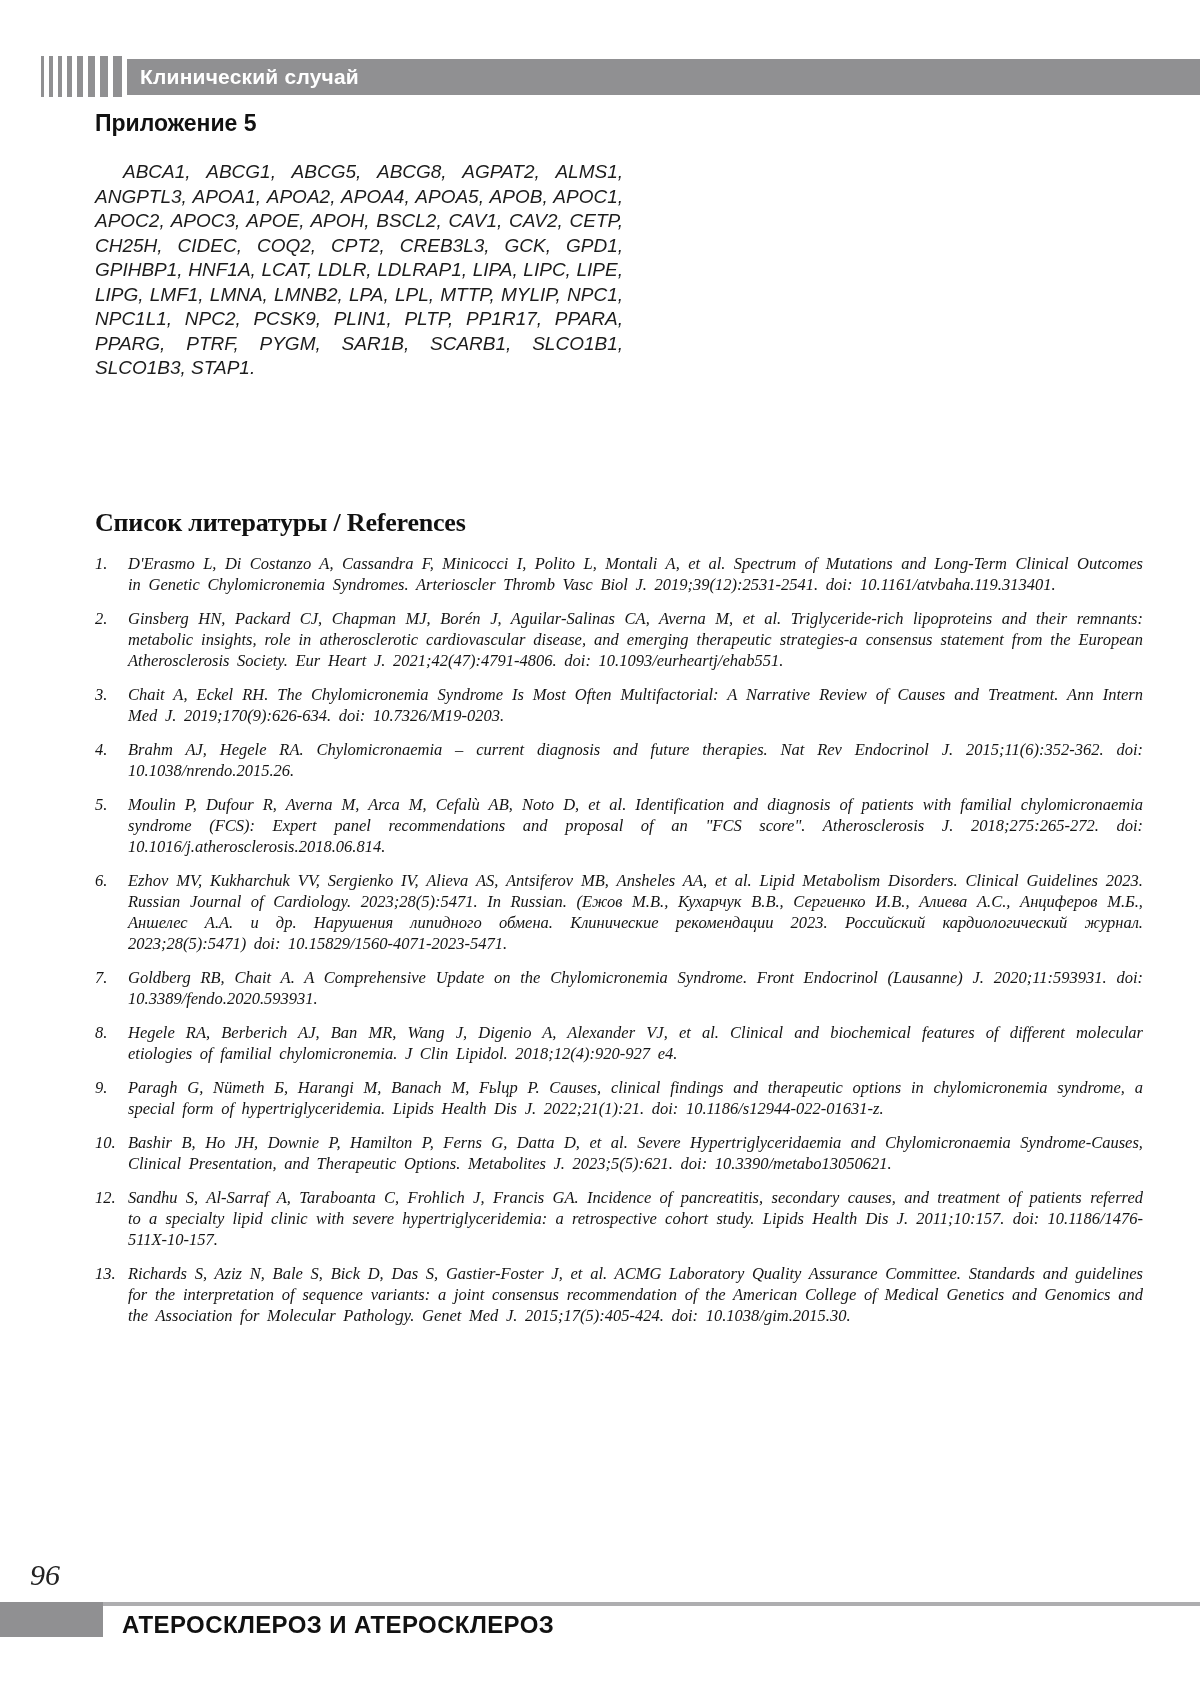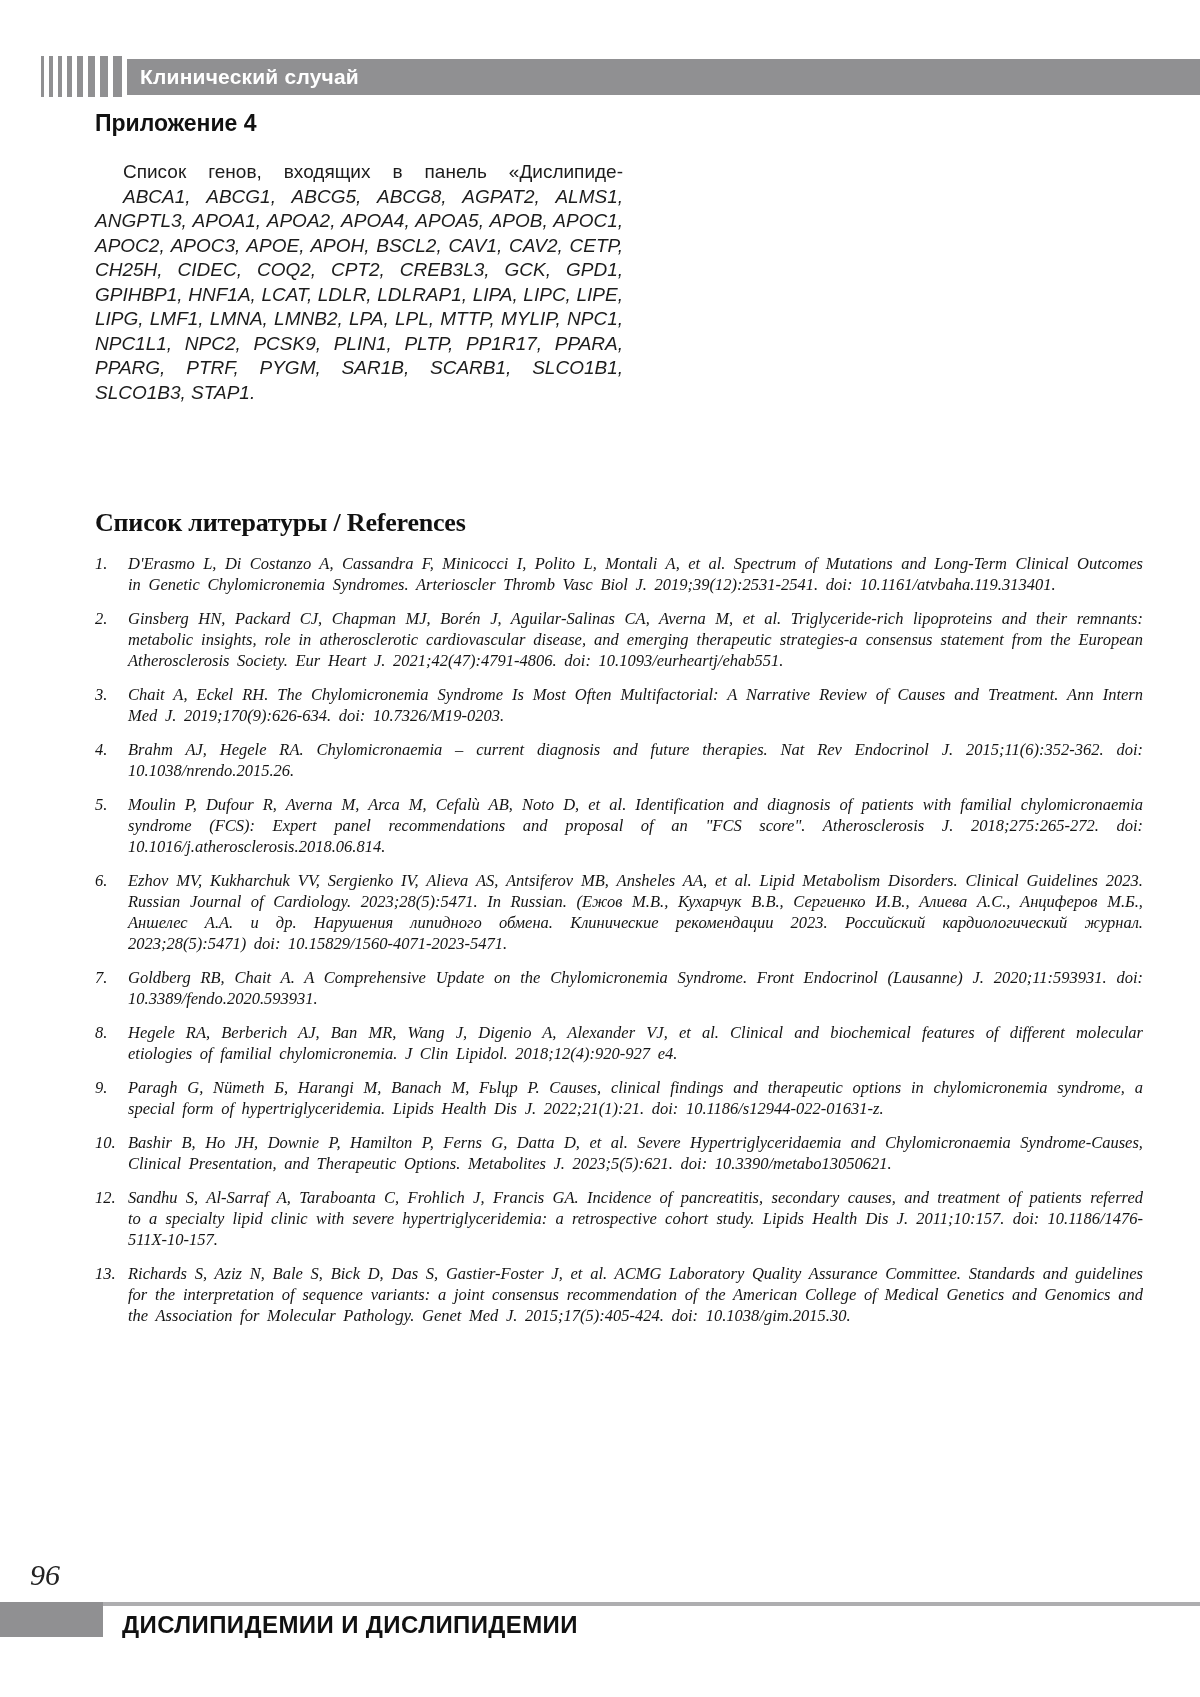--- a/index.html
+++ b/index.html
@@ -74,25 +74,24 @@
         <span></span>
         <span></span>
         <span></span>
         <span></span>
     </div>
     <div class="bar">
       <span class="label">Клинический случай</span>
     </div>
   </header>
 
-  <h1 class="appendix-title">Приложение 4</h1>
+  <h1 class="appendix-title">Приложение 5</h1>
 
   <div class="appendix-body">
     <p class="intro">
-      <span class="l1">Список генов, входящих в панель «Дислипиде-</span>
     </p>
     <p class="genes">ABCA1, ABCG1, ABCG5, ABCG8, AGPAT2, ALMS1, ANGPTL3, APOA1, APOA2, APOA4, APOA5, APOB, APOC1, APOC2, APOC3, APOE, APOH, BSCL2, CAV1, CAV2, CETP, CH25H, CIDEC, COQ2, CPT2, CREB3L3, GCK, GPD1, GPIHBP1, HNF1A, LCAT, LDLR, LDLRAP1, LIPA, LIPC, LIPE, LIPG, LMF1, LMNA, LMNB2, LPA, LPL, MTTP, MYLIP, NPC1, NPC1L1, NPC2, PCSK9, PLIN1, PLTP, PP1R17, PPARA, PPARG, PTRF, PYGM, SAR1B, SCARB1, SLCO1B1, SLCO1B3, STAP1.</p>
   </div>
 
   <h2 class="refs-heading">Список литературы / References</h2>
 
   <ol class="refs">
     <li><span class="num">1.</span><span class="txt">D'Erasmo L, Di Costanzo A, Cassandra F, Minicocci I, Polito L, Montali A, et al. Spectrum of Mutations and Long-Term Clinical Outcomes in Genetic Chylomicronemia Syndromes. Arterioscler Thromb Vasc Biol J. 2019;39(12):2531-2541. doi: 10.1161/atvbaha.119.313401.</span></li>
     <li><span class="num">2.</span><span class="txt">Ginsberg HN, Packard CJ, Chapman MJ, Borén J, Aguilar-Salinas CA, Averna M, et al. Triglyceride-rich lipoproteins and their remnants: metabolic insights, role in atherosclerotic cardiovascular disease, and emerging therapeutic strategies-a consensus statement from the European Atherosclerosis Society. Eur Heart J. 2021;42(47):4791-4806. doi: 10.1093/eurheartj/ehab551.</span></li>
     <li><span class="num">3.</span><span class="txt">Chait A, Eckel RH. The Chylomicronemia Syndrome Is Most Often Multifactorial: A Narrative Review of Causes and Treatment. Ann Intern Med J. 2019;170(9):626-634. doi: 10.7326/M19-0203.</span></li>
@@ -105,16 +104,16 @@
     <li><span class="num">10.</span><span class="txt">Bashir B, Ho JH, Downie P, Hamilton P, Ferns G, Datta D, et al. Severe Hypertriglyceridaemia and Chylomicronaemia Syndrome-Causes, Clinical Presentation, and Therapeutic Options. Metabolites J. 2023;5(5):621. doi: 10.3390/metabo13050621.</span></li>
     <li><span class="num">12.</span><span class="txt">Sandhu S, Al-Sarraf A, Taraboanta C, Frohlich J, Francis GA. Incidence of pancreatitis, secondary causes, and treatment of patients referred to a specialty lipid clinic with severe hypertriglyceridemia: a retrospective cohort study. Lipids Health Dis J. 2011;10:157. doi: 10.1186/1476-511X-10-157.</span></li>
     <li><span class="num">13.</span><span class="txt">Richards S, Aziz N, Bale S, Bick D, Das S, Gastier-Foster J, et al. ACMG Laboratory Quality Assurance Committee. Standards and guidelines for the interpretation of sequence variants: a joint consensus recommendation of the American College of Medical Genetics and Genomics and the Association for Molecular Pathology. Genet Med J. 2015;17(5):405-424. doi: 10.1038/gim.2015.30.</span></li>
   </ol>
 
   <div class="pagenum">96</div>
 
   <div class="footer-band">
     <div class="footer-block"></div>
     <div class="footer-line"></div>
-    <span class="journal">ДИСЛИПИДЕМИИ И ДИСЛИПИДЕМИИ</span>
+    <span class="journal">АТЕРОСКЛЕРОЗ И АТЕРОСКЛЕРОЗ</span>
   </div>
 
 </div>
 
 </body></html>

